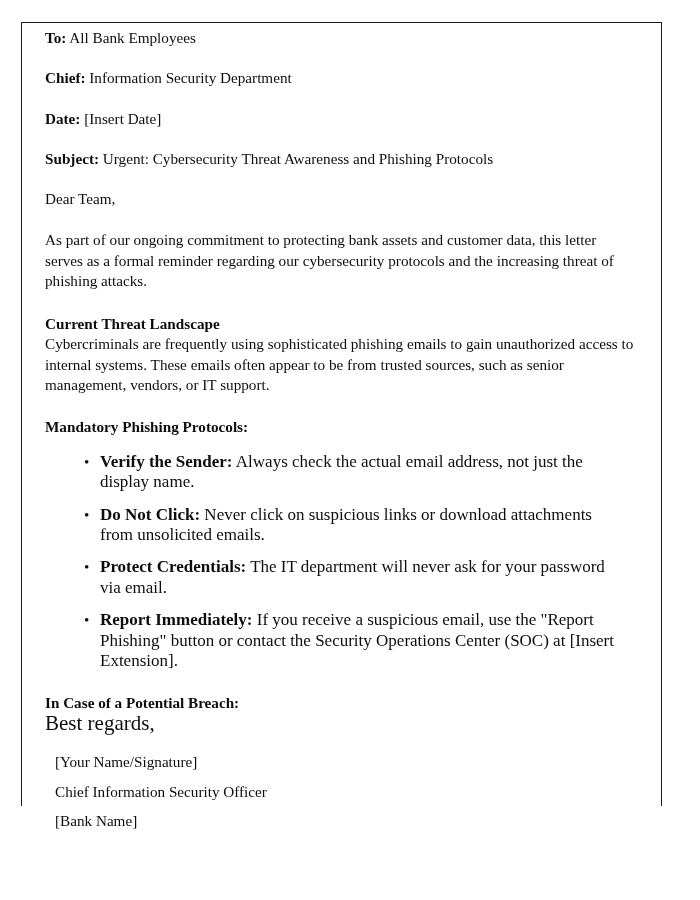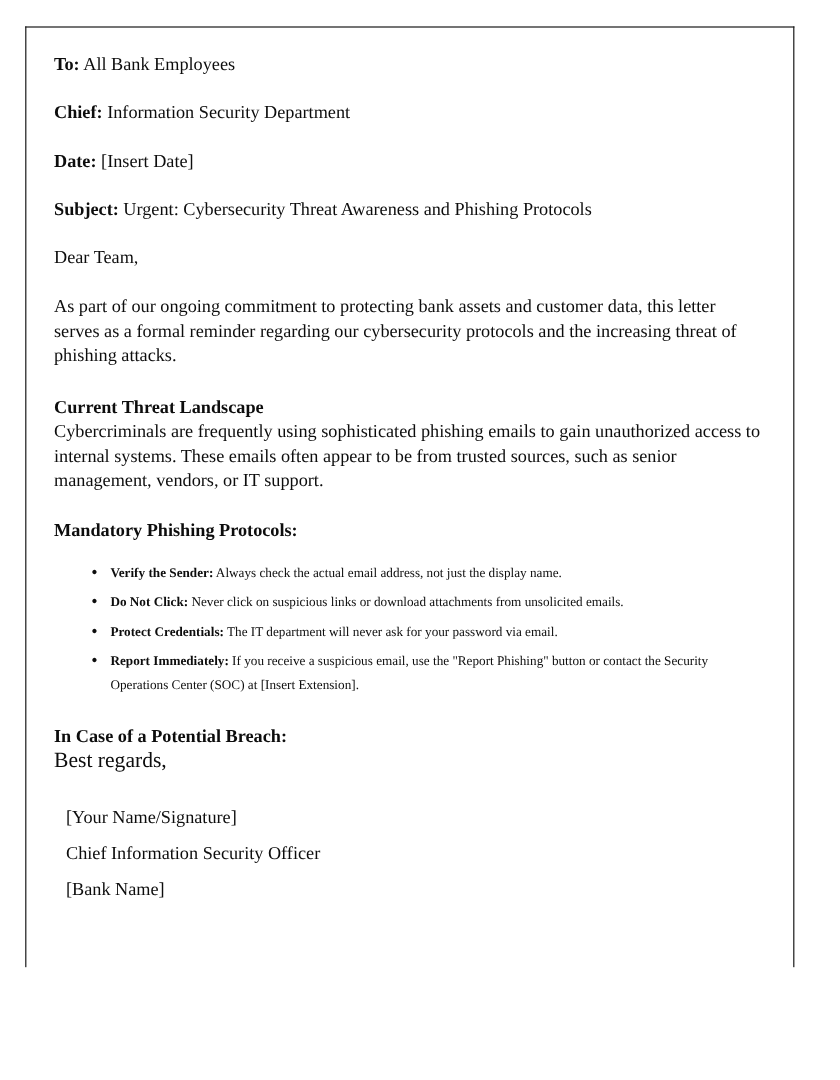--- a/index.html
+++ b/index.html
@@ -27,21 +27,21 @@
     border-right: 1.4px solid #1a1a1a;
     border-top: 1.4px solid #1a1a1a;
     border-bottom: none;
     box-sizing: border-box;
     pointer-events: none;
   }
 
   .letter {
     position: absolute;
     left: 45px;
-    top: 44px;
+    top: 28px;
     width: 592px;
   }
 
   
   .field {
     margin: 0 0 21px 0;
     font-size: 15.2px;
     line-height: 19.3px;
   }
   .field .lbl {
@@ -79,40 +79,40 @@
     margin: 0 0 14px 0;
   }
 
   ul.protocols {
     margin: 0 0 22px 0;
     padding: 0 0 0 43px;
     list-style: none;
   }
   ul.protocols li {
     position: relative;
-    font-size: 11px;
+    font-size: 17px;
     line-height: 20.4px;
-    margin: 4px;
+    margin: 12px;
     padding-left: 0;
   }
   ul.protocols li::before {
     content: "\2022";
     position: absolute;
     left: -16px;
     top: 0;
     font-size: 15.2px;
     line-height: 20.4px;
   }
   ul.protocols li .term {
     font-weight: bold;
   }
 
   .signoff {
-    margin: 0 0 29px 0;
-    font-size: 18px;
+    margin: 0 0 19px 0;
+    font-size: 21px;
     line-height: 19.3px;
   }
 
   .signature-block {
     font-size: 15.2px;
     line-height: 19.6px;
   }
   .signature-block div {
     margin: 10px;
   }

